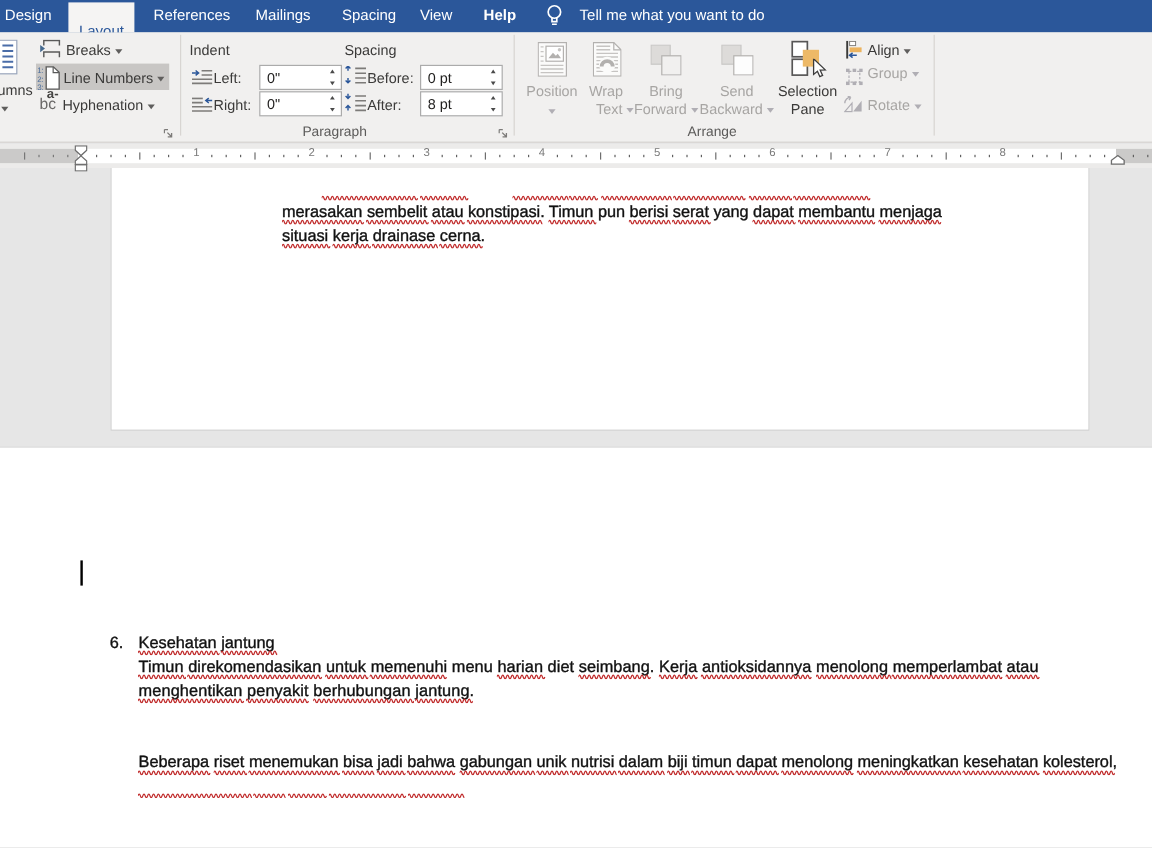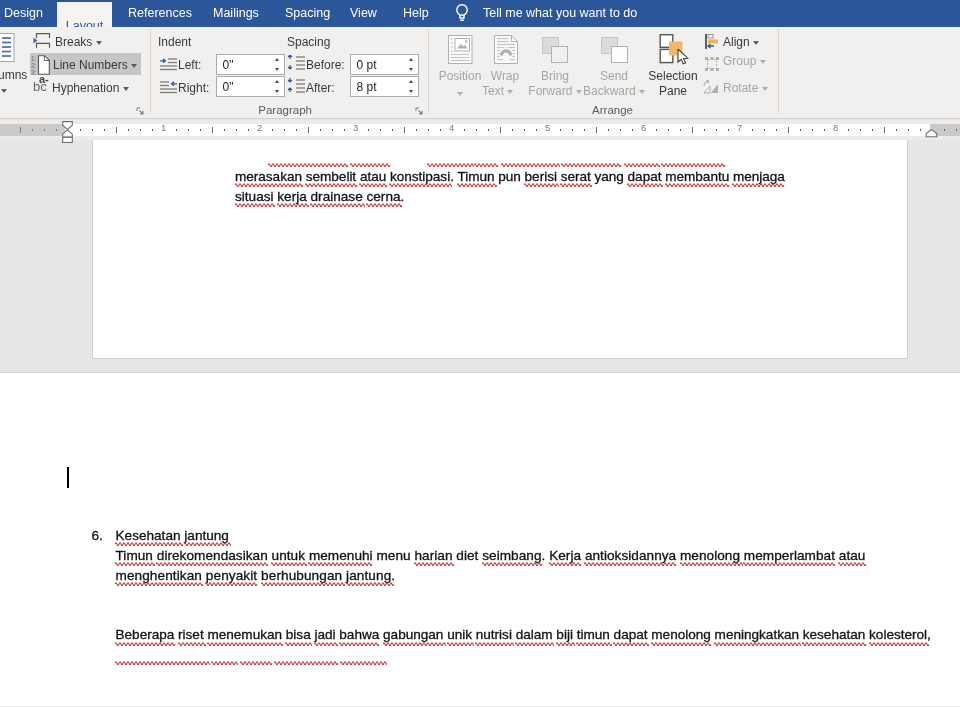--- a/index.html
+++ b/index.html
@@ -11,21 +11,21 @@
   
   #tabbar { position:absolute; left:0; top:0; width:960px; height:27px; background:#2b579a; }
   .tab { position:absolute; top:0; height:27px; color:#fff; font-size:12.5px; line-height:27px; }
   #tabsel { position:absolute; left:57px; top:2px; width:55px; height:25px; background:#f5f4f3; }
   .tabL { position:absolute; top:0; height:25px; color:#2b579a; font-size:12.5px; line-height:25px; width:55px; text-align:center; }
 
   
   #ribbon { position:absolute; left:0; top:27px; width:960px; height:92px; background:#f1f0ef; border-bottom:1px solid #d5d2cf; }
   .rsep { position:absolute; top:2px; width:1px; height:84px; background:#d8d5d2; }
   .rlab { position:absolute; font-size:12px; color:#3b3a39; white-space:nowrap; }
-  .glab { position:absolute; font-size:11.5px; color:#5c5b5a; white-space:nowrap; text-align:right; }
+  .glab { position:absolute; font-size:11.5px; color:#5c5b5a; white-space:nowrap; text-align:left; }
   .gray { color:#a7a5a3; }
   .caret { display:inline-block; width:0; height:0; border-left:3.5px solid transparent; border-right:3.5px solid transparent; border-top:4px solid #5f5e5d; vertical-align:middle; }
   .caretg { border-top-color:#b0aeb4; }
   .inp { position:absolute; height:21.4px; background:#fff; border:1px solid #ababab; font-size:12px; color:#201f1e; }
   .inp .val { position:absolute; left:6px; top:3px; }
   .spin { position:absolute; right:1px; top:0; width:12px; height:19.4px; }
   .spin .u { position:absolute; left:3.5px; top:3px; width:0; height:0; border-left:2.7px solid transparent; border-right:2.7px solid transparent; border-bottom:3.6px solid #4a4a4a; }
   .spin .d { position:absolute; left:3.5px; bottom:3px; width:0; height:0; border-left:2.7px solid transparent; border-right:2.7px solid transparent; border-top:3.6px solid #4a4a4a; }
 
   
@@ -56,21 +56,21 @@
     <div class="dline" style="left:115.5px; top:485.4px; letter-spacing:-0.02px;" id="l4"><span class="sq">Beberapa</span> <span class="sq">riset</span> <span class="sq">menemukan</span> <span class="sq">bisa</span> <span class="sq">jadi</span> <span class="sq">bahwa</span> <span class="sq">gabungan</span> <span class="sq">unik</span> <span class="sq">nutrisi</span> <span class="sq">dalam</span> <span class="sq">biji</span> <span class="sq">timun</span> <span class="sq">dapat</span> <span class="sq">menolong</span> <span class="sq">meningkatkan</span> <span class="sq">kesehatan</span> <span class="sq">kolesterol</span>,</div>
   </div>
   <div id="tabbar">
     <div class="tab" style="left:4px;">Design</div>
     <div id="tabsel"></div>
     <div class="tabL" style="left:57px; top:2px;margin-top:12px;">Layout</div>
     <div class="tab" style="left:128px;">References</div>
     <div class="tab" style="left:213px;">Mailings</div>
     <div class="tab" style="left:285px;">Spacing</div>
     <div class="tab" style="left:350px;">View</div>
-    <div class="tab" style="left:403px;">Help</div>
+    <div class="tab" style="left:403px;font-weight:bold;">Help</div>
     <svg class="abs" style="left:455px; top:3px;" width="14" height="20" viewBox="0 0 14 20">
       <circle cx="7" cy="7" r="5.2" fill="none" stroke="#fff" stroke-width="1.4"></circle>
       <path d="M5 12 L5 15 L9 15 L9 12" fill="none" stroke="#fff" stroke-width="1.4"></path>
       <line x1="5" y1="17.2" x2="9" y2="17.2" stroke="#fff" stroke-width="1.4"></line>
     </svg>
     <div class="tab" style="left:483px;">Tell me what you want to do</div>
   </div>
   <div id="ribbon">
 
     <svg class="abs" style="left:0; top:6px;" width="16" height="30" viewBox="0 0 16 30">
@@ -225,21 +225,21 @@
           <line x1="3" y1="12.5" x2="21" y2="12.5"></line>
           <line x1="3" y1="15.5" x2="21" y2="15.5"></line>
           <line x1="3" y1="18.5" x2="21" y2="18.5"></line>
           <line x1="3" y1="21.5" x2="21" y2="21.5"></line>
           <line x1="3" y1="24.5" x2="21" y2="24.5"></line>
         </g>
       <circle cx="12" cy="19" r="6.8" fill="#fbfbfa"></circle>
       <path d="M5.8 20.5 A6.2 6.2 0 0 1 18.2 20.5 L15 20.5 A3 3 0 0 0 9 20.5 Z" fill="#b3b1af"></path>
     </svg>
     <div class="rlab gray" style="left:482px; top:42px; width:46px; text-align:center;">Wrap</div>
-    <div class="rlab gray" style="left:482px; top:57px; width:46px; text-align:left;">Text <span class="caret caretg"></span></div>
+    <div class="rlab gray" style="left:482px; top:57px; width:46px; text-align:right;">Text <span class="caret caretg"></span></div>
     <svg class="abs" style="left:542px; top:10px;" width="26" height="26" viewBox="0 0 26 26">
       <rect x="0.5" y="0.5" width="16" height="16" fill="#dddbd9" stroke="#c9c7c5"></rect>
       <rect x="9.5" y="9.5" width="16" height="16" fill="#f1f0ef" stroke="#b3b1af"></rect>
     </svg>
     <div class="rlab gray" style="left:530px; top:42px; width:50px; text-align:center;">Bring</div>
     <div class="rlab gray" style="left:522px; top:57px; width:66px; text-align:center;">Forward <span class="caret caretg"></span></div>
     <svg class="abs" style="left:601px; top:10px;" width="27" height="26" viewBox="0 0 27 26">
       <rect x="0.5" y="0.5" width="16" height="16" fill="#dddbd9" stroke="#c9c7c5"></rect>
       <rect x="10.5" y="9.5" width="16" height="16" fill="#fdfdfd" stroke="#b3b1af"></rect>
     </svg>

